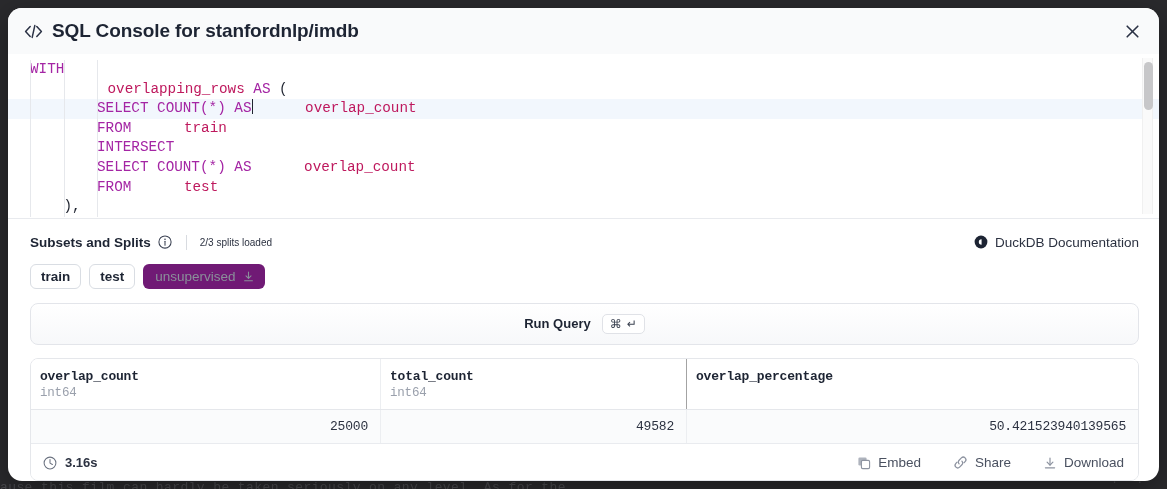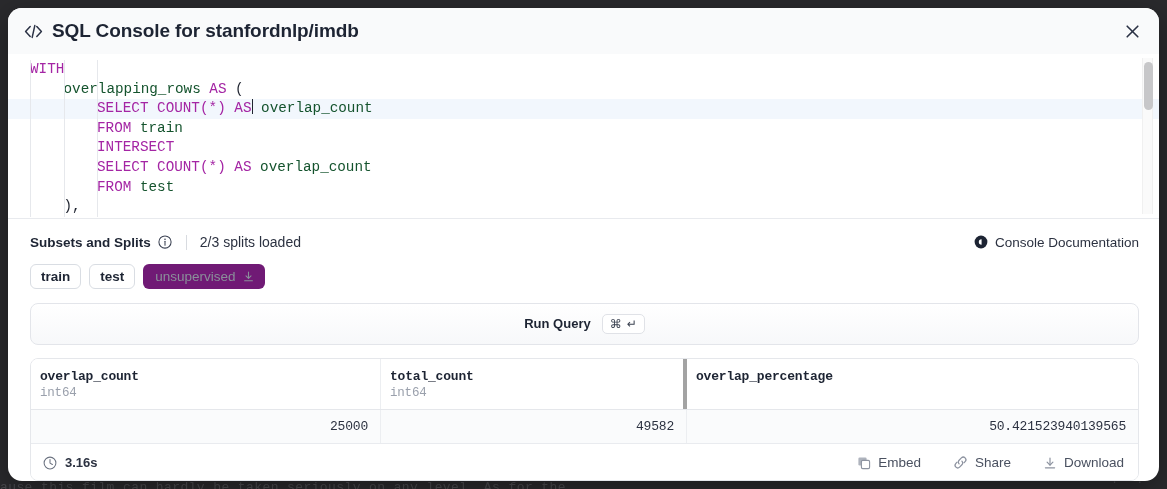--- a/index.html
+++ b/index.html
@@ -120,21 +120,21 @@
   }
   .code-line {
     position: relative;
     height: 19.6px;
     padding-left: 22px;
     display: flex;
     align-items: center;
   }
   .code-line.active { background: #f2f7fd; }
   .kw { color: #a425a4; }
-  .ident { color: #14532d; }
+  .ident { color: #be185d; padding-left: 44px; }
   .punc { color: #1f2430; }
   
   .guide {
     position: absolute;
     top: 0;
     bottom: 0;
     width: 1px;
     background: #e6e8ec;
   }
   .caret {
@@ -187,21 +187,21 @@
     align-items: center;
     cursor: pointer;
   }
   #splits-divider {
     width: 1px;
     height: 15px;
     background: #d8dbe0;
     margin: 0 13px 0 14px;
   }
   #splits-loaded {
-    font-size: 14px;
+    font-size: 10px;
     color: #2c3241;
   }
   #duckdb-link {
     margin-left: auto;
     display: flex;
     align-items: center;
     gap: 7px;
     font-size: 13.5px;
     color: #2c3241;
     cursor: pointer;
@@ -279,21 +279,21 @@
   #results-head {
     display: flex;
     background: #ffffff;
     border-bottom: 1px solid #e5e7eb;
   }
   .col {
     padding: 10px 12px 9px 9px;
     min-width: 0;
   }
   .col.c0 { flex: 0 0 350px; border-right: 1px solid #eceef1; }
-  .col.c1 { flex: 0 0 306px; border-right: 4px solid #a3a3a3; }
+  .col.c1 { flex: 0 0 306px; border-right: 1px solid #a3a3a3; }
   .col.c2 { flex: 1 1 auto; }
   .col-name {
     font-family: "Liberation Mono", monospace;
     font-size: 13px;
     font-weight: bold;
     color: #1d2433;
     letter-spacing: -0.2px;
   }
   .col-type {
     font-family: "Liberation Mono", monospace;
@@ -398,21 +398,21 @@
       <span id="splits-divider"></span>
       <span id="splits-loaded">2/3 splits loaded</span>
       <span id="duckdb-link">
         <span class="ic">
           <svg width="14" height="14" viewBox="0 0 14 14">
             <circle cx="7" cy="7" r="6.4" fill="#1d2433"></circle>
             <path d="M7.6 4.2 a2.8 2.8 0 0 0 0 5.6 Z" fill="#ffffff"></path>
             <rect x="9.3" y="6.1" width="3.4" height="1.9" rx="0.9" fill="#1d2433"></rect>
           </svg>
         </span>
-        <span>Console Documentation</span>
+        <span>DuckDB Documentation</span>
       </span>
     </div>
     <div id="splits-chips">
         <span class="chip loaded">
           <span>train</span>
         </span>
         <span class="chip loaded">
           <span>test</span>
         </span>
         <span class="chip notloaded">

